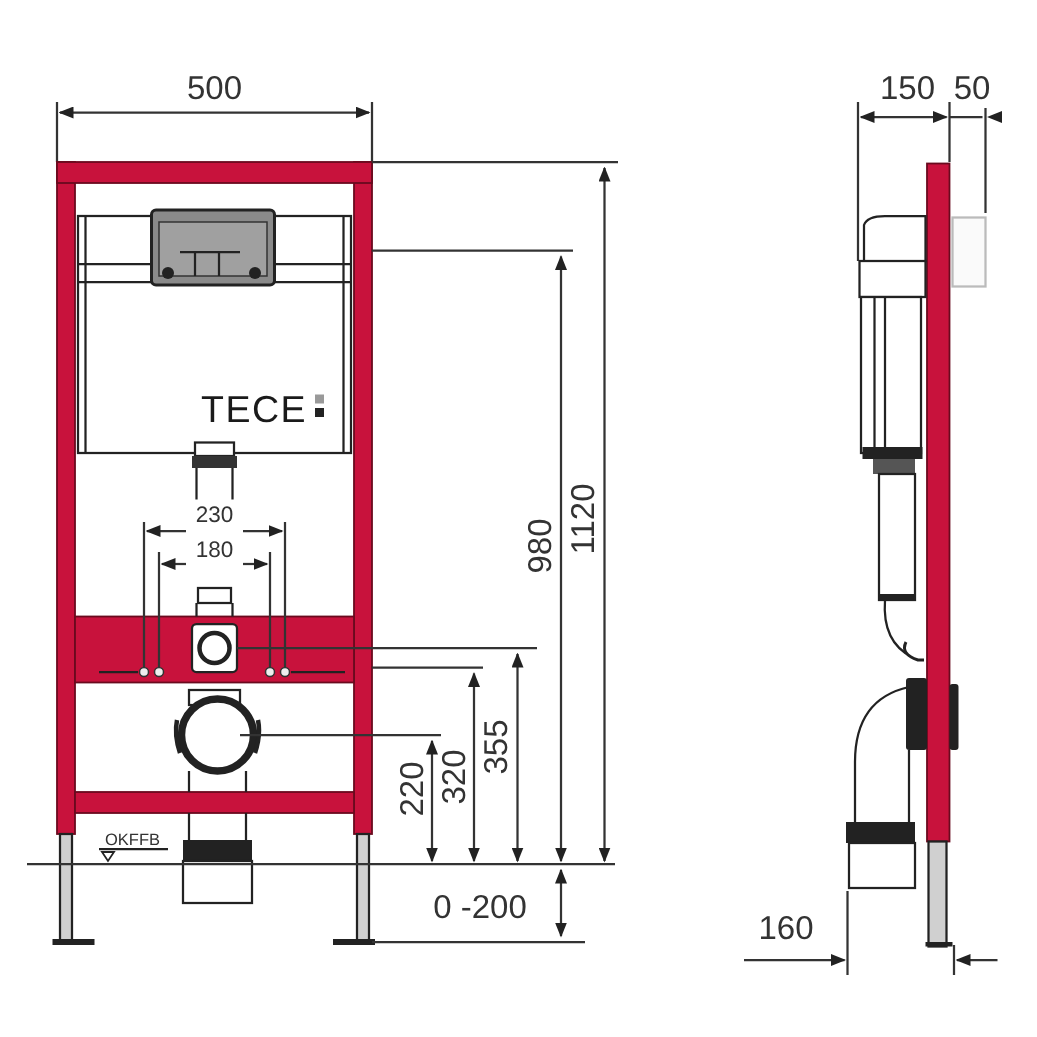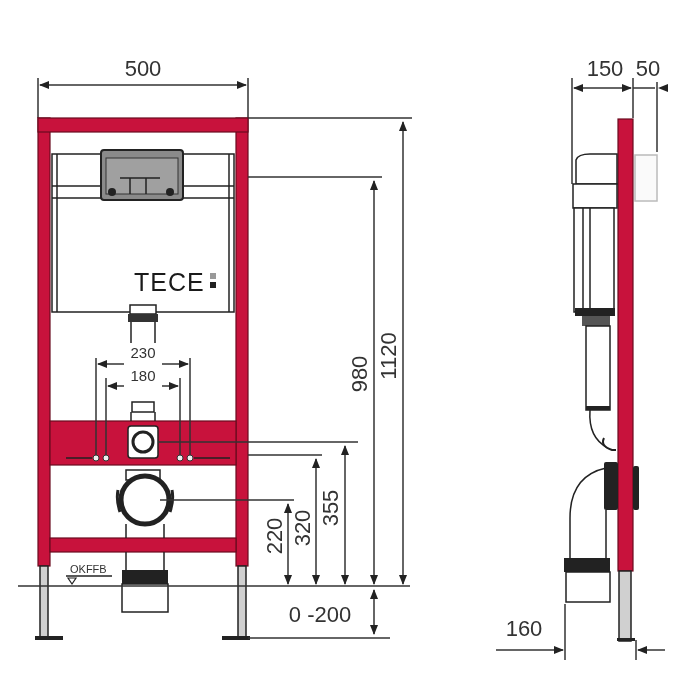--- a/index.html
+++ b/index.html
@@ -1,17 +1,17 @@
 <!DOCTYPE html>
 <html><head>
 <meta charset="utf-8">
 <style>
   html, body { margin:0; padding:0; background:#ffffff; }
   body { width:691px; height:691px; overflow:hidden; position:relative; font-family:"Liberation Sans", sans-serif; }
-  #drawing { position:absolute; left:0; top:18px; width:691px; height:565px;text-align:right; }
+  #drawing { position:absolute; left:0; top:8px; width:691px; height:565px;text-align:right; }
   .dim-text { font-family:"Liberation Sans", sans-serif; font-size:22px; fill:#333333; }
   .label-small { font-family:"Liberation Sans", sans-serif; font-size:15px; fill:#333333; }
   .tiny { font-family:"Liberation Sans", sans-serif; font-size:11px; fill:#333; }
   .brand { font-family:"Liberation Sans", sans-serif; font-size:25px; fill:#1a1a1a; letter-spacing:1px; }
   .dl { stroke:#333; stroke-width:1.5; fill:none; }
   .ol { stroke:#222; stroke-width:1.5; fill:none; }
   .redf { fill:#c8123c; stroke:#6a0a1e; stroke-width:1.2; }
   .greyf { fill:#d0d0d0; stroke:#222; stroke-width:1.5; }
   .whitef { fill:#ffffff; stroke:#222; stroke-width:1.5; }
   .blackf { fill:#222; }

